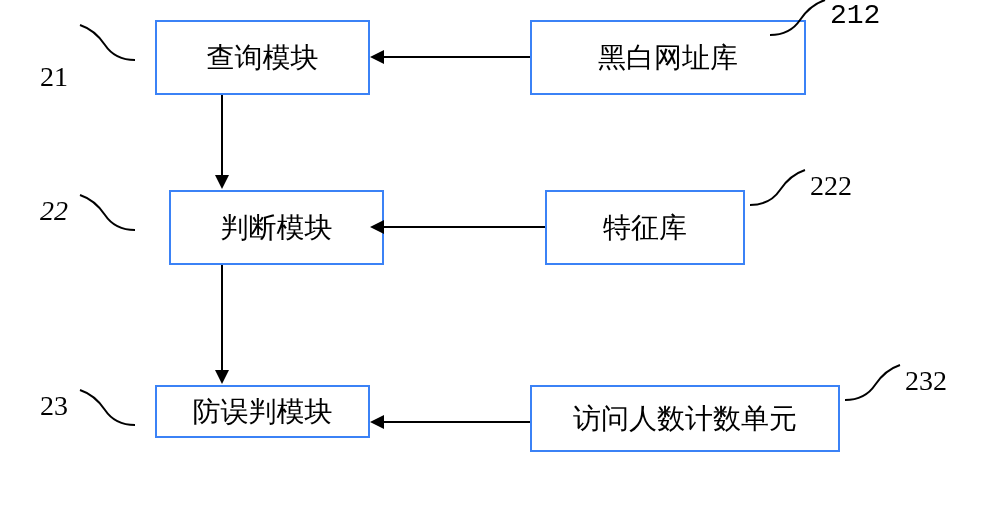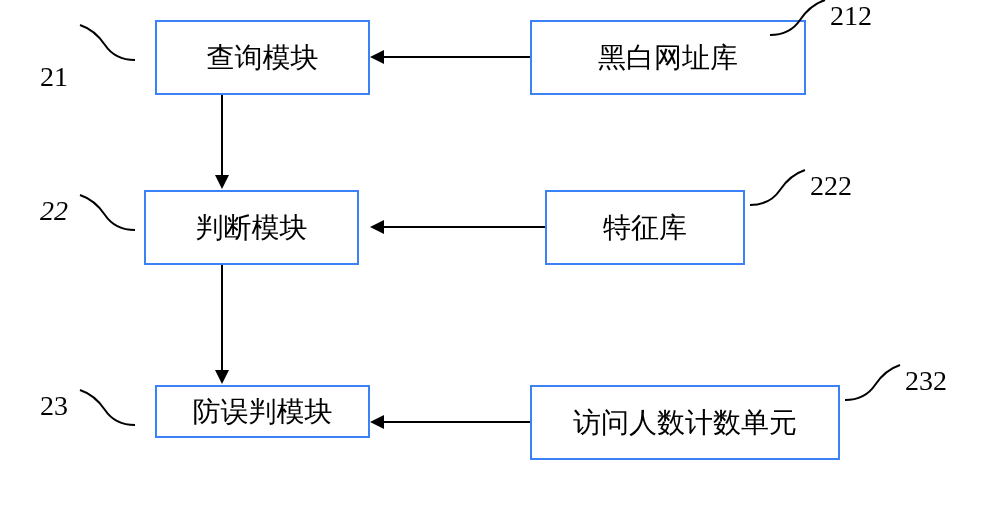--- a/index.html
+++ b/index.html
@@ -72,29 +72,29 @@
 <div class="label" style="left:40px; top:25px;margin-top:36px;">21</div>
 
 <div class="box" style="left:530px; top:20px; width:276px; height:75px;">
   <span>黑白网址库</span>
 </div>
 <div class="leader" style="left:770px; top:0px;">
   <svg viewBox="0 0 55 40">
       <path d="M 0 35 Q 20 35 30 20 Q 40 5 55 0" stroke="#000" stroke-width="2" fill="none"></path>
     </svg>
 </div>
-<div class="label" style="left:830px; top:0px;">212</div>
+<div class="label" style="left:830px; top:0px;font-family:Liberation Mono, monospace;">212</div>
 
 <div class="arrow-line" style="left:384px; top:56px; width:146px; height:2px;"></div>
 <div class="arrow-head-left" style="left:370px; top:50px;"></div>
 
 <div class="arrow-line" style="left:221px; top:95px; width:2px; height:80px;"></div>
 <div class="arrow-head-down" style="left:215px; top:175px;"></div>
 
-<div class="box" style="left:144px; top:190px; width:215px; height:75px;">
+<div class="box" style="left:169px; top:190px; width:215px; height:75px;">
   <span>判断模块</span>
 </div>
 <div class="leader" style="left:80px; top:195px;">
   <svg viewBox="0 0 55 40">
       <path d="M 55 35 Q 35 35 25 20 Q 15 5 0 0" stroke="#000" stroke-width="2" fill="none"></path>
     </svg>
 </div>
 <div class="label" style="left:40px; top:195px;font-style:italic;">22</div>
 
 <div class="box" style="left:545px; top:190px; width:200px; height:75px;">
@@ -116,21 +116,21 @@
 <div class="box" style="left:155px; top:385px; width:215px; height:53px;text-align:right;">
   <span>防误判模块</span>
 </div>
 <div class="leader" style="left:80px; top:390px;">
   <svg viewBox="0 0 55 40">
       <path d="M 55 35 Q 35 35 25 20 Q 15 5 0 0" stroke="#000" stroke-width="2" fill="none"></path>
     </svg>
 </div>
 <div class="label" style="left:40px; top:390px;">23</div>
 
-<div class="box" style="left:530px; top:385px; width:310px; height:75px;">
+<div class="box" style="left:530px; top:385px; width:310px; height:67px;">
   <span>访问人数计数单元</span>
 </div>
 <div class="leader" style="left:845px; top:365px;">
   <svg viewBox="0 0 55 40">
       <path d="M 0 35 Q 20 35 30 20 Q 40 5 55 0" stroke="#000" stroke-width="2" fill="none"></path>
     </svg>
 </div>
 <div class="label" style="left:905px; top:365px;">232</div>
 
 <div class="arrow-line" style="left:384px; top:421px; width:146px; height:2px;"></div>

